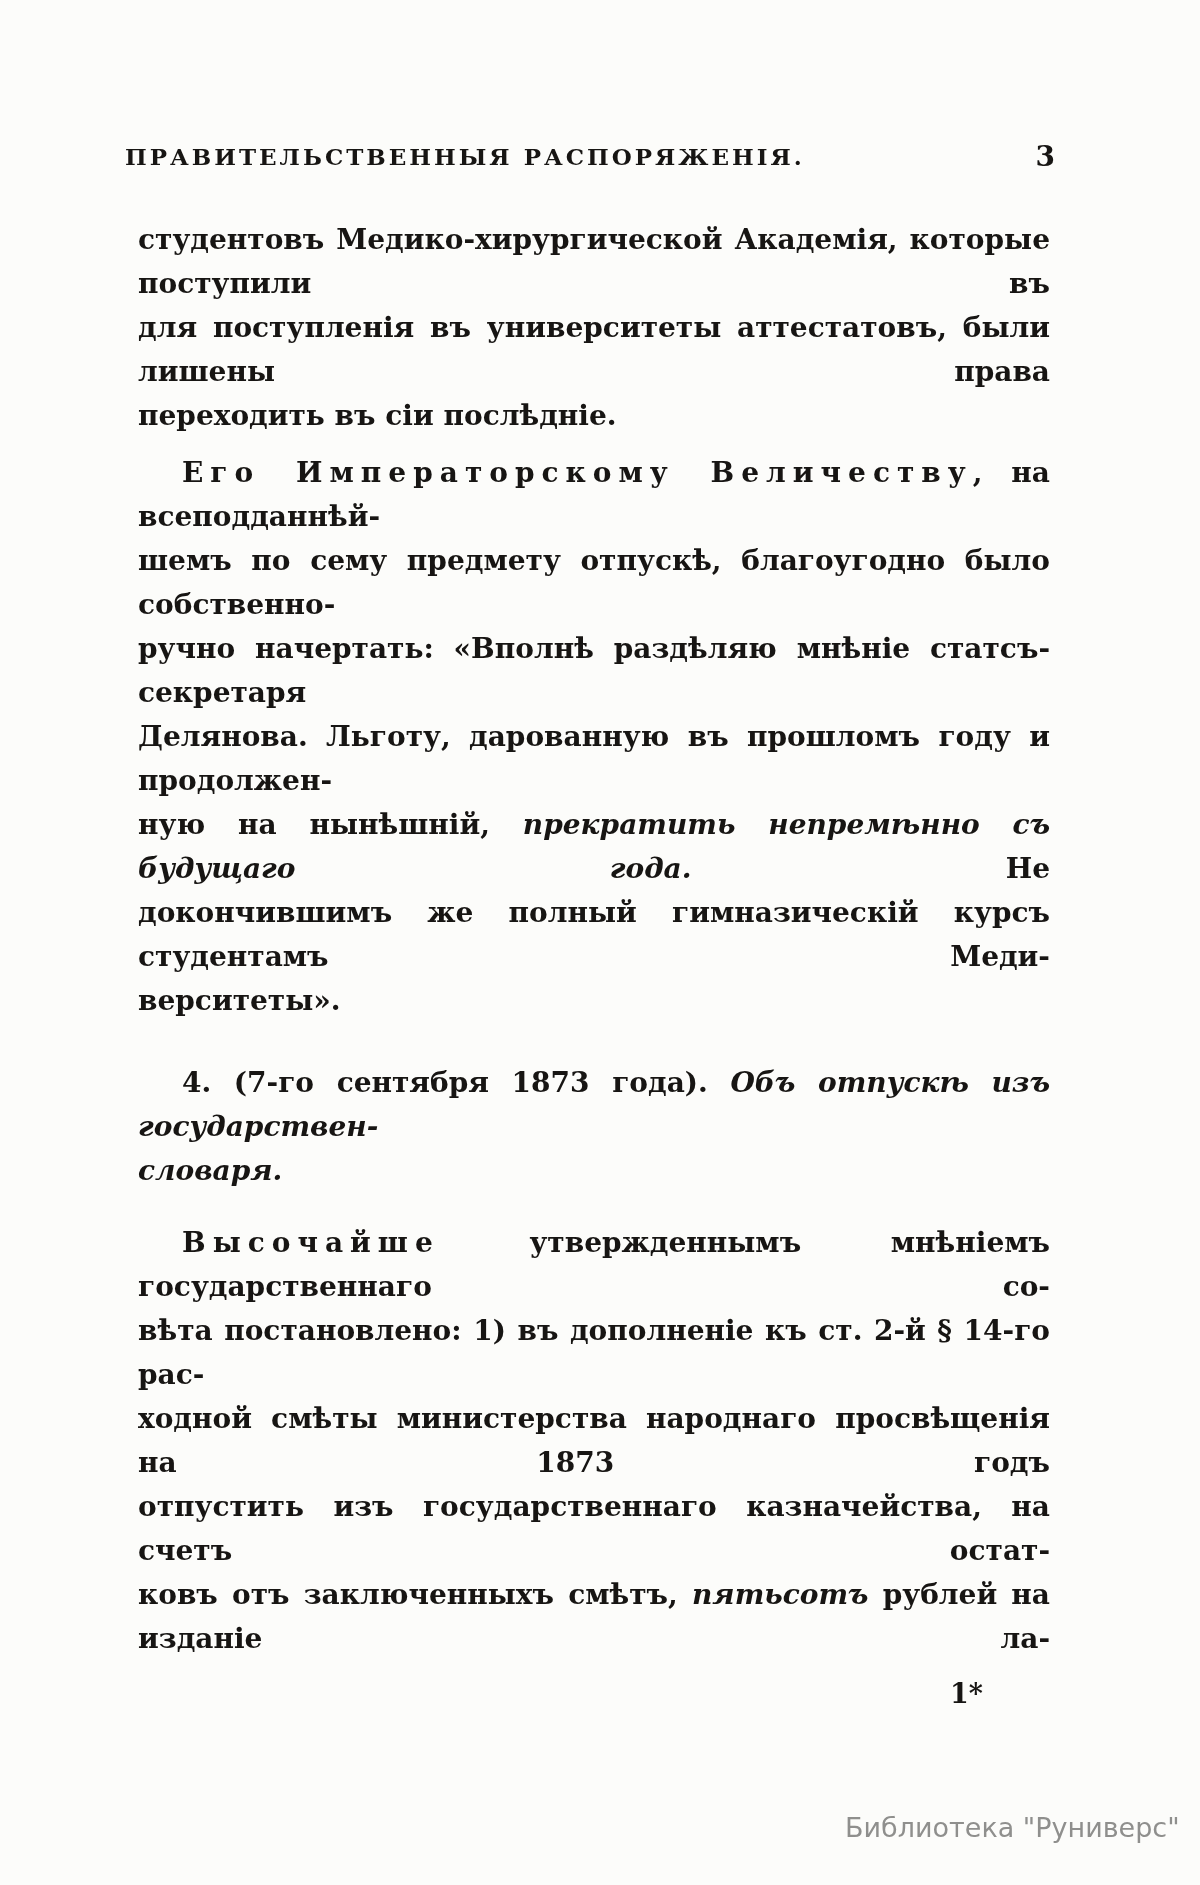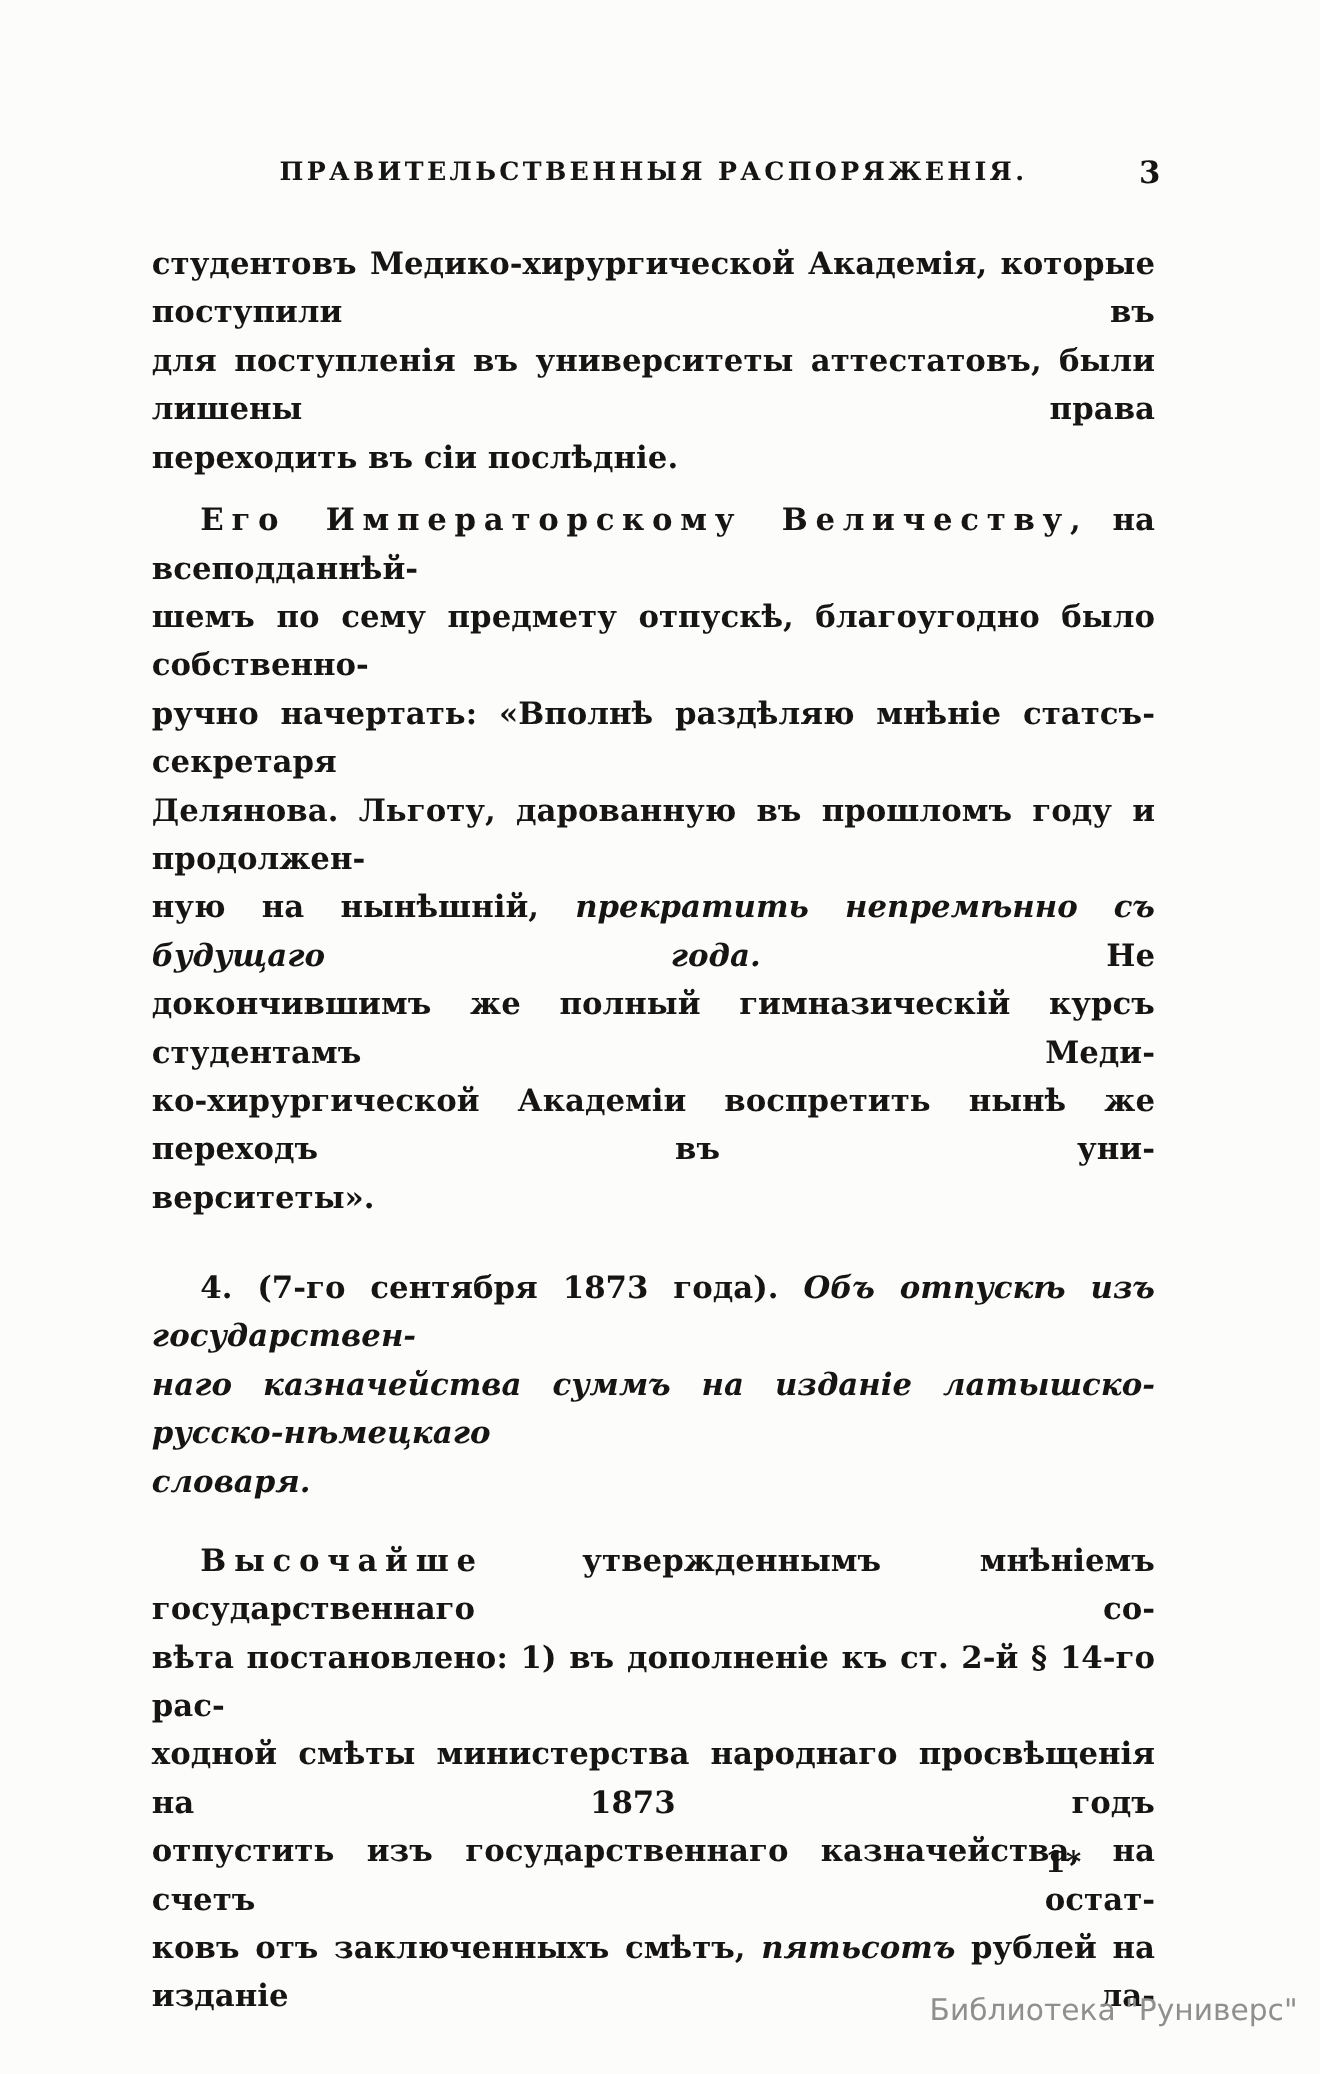--- a/index.html
+++ b/index.html
@@ -17,21 +17,20 @@
     left: 125px;
     top: 142px;
     width: 938px;
   }
   .running-head {
     position: relative;
     height: 34px;
     margin-bottom: 42px;
   }
   .running-head .title {
-    text-align: center;
     font-size: 23px;
     font-weight: bold;
     letter-spacing: 3px;
     line-height: 30px;
   }
   .running-head .pagenum {
     position: absolute;
     right: 8px;
     top: -2px;
     font-size: 28px;
@@ -89,27 +88,25 @@
         <div class="line last"><span class="s-n">переходить въ сіи послѣдніе.</span></div>
       </div>
 
     <div class="para para-decree">
         <div class="line indent"><span class="s-sp">Его Императорскому Величеству</span><span class="s-n">, на всеподданнѣй-</span></div>
         <div class="line"><span class="s-n">шемъ по сему предмету отпускѣ, благоугодно было собственно-</span></div>
         <div class="line"><span class="s-n">ручно начертать: «Вполнѣ раздѣляю мнѣніе статсъ-секретаря</span></div>
         <div class="line"><span class="s-n">Делянова. Льготу, дарованную въ прошломъ году и продолжен-</span></div>
         <div class="line"><span class="s-n">ную на нынѣшній, </span><span class="s-i">прекратить непремѣнно съ будущаго года.</span><span class="s-n"> Не</span></div>
         <div class="line"><span class="s-n">докончившимъ же полный гимназическій курсъ студентамъ Меди-</span></div>
-        <div class="line"><span class="s-n">ко-хирургической Академіи воспретить нынѣ же переходъ въ уни-</span></div>
         <div class="line last"><span class="s-n">верситеты».</span></div>
       </div>
 
     <div class="para para-heading">
         <div class="line indent"><span class="s-n">4. (7-го сентября 1873 года). </span><span class="s-i">Объ отпускѣ изъ государствен-</span></div>
-        <div class="line"><span class="s-i">наго казначейства суммъ на изданіе латышско-русско-нѣмецкаго</span></div>
         <div class="line last"><span class="s-i">словаря.</span></div>
       </div>
 
     <div class="para para-resolution">
         <div class="line indent"><span class="s-sp">Высочайше</span><span class="s-n"> утвержденнымъ мнѣніемъ государственнаго со-</span></div>
         <div class="line"><span class="s-n">вѣта постановлено: 1) въ дополненіе къ ст. 2-й § 14-го рас-</span></div>
         <div class="line"><span class="s-n">ходной смѣты министерства народнаго просвѣщенія на 1873 годъ</span></div>
         <div class="line"><span class="s-n">отпустить изъ государственнаго казначейства, на счетъ остат-</span></div>
         <div class="line"><span class="s-n">ковъ отъ заключенныхъ смѣтъ, </span><span class="s-i">пятьсотъ</span><span class="s-n"> рублей на изданіе ла-</span></div>
       </div>

